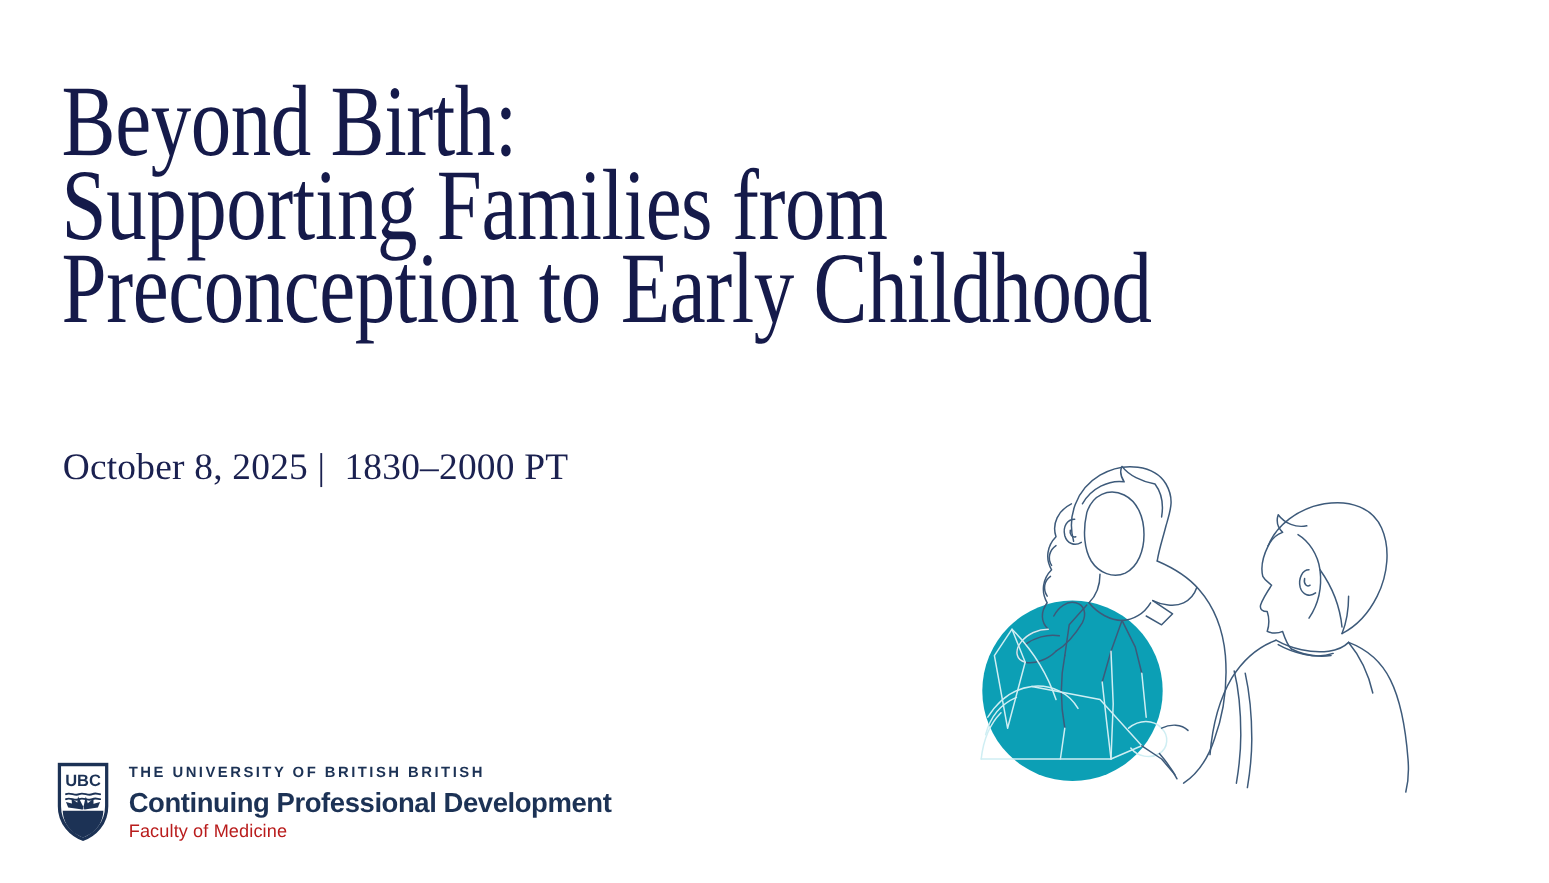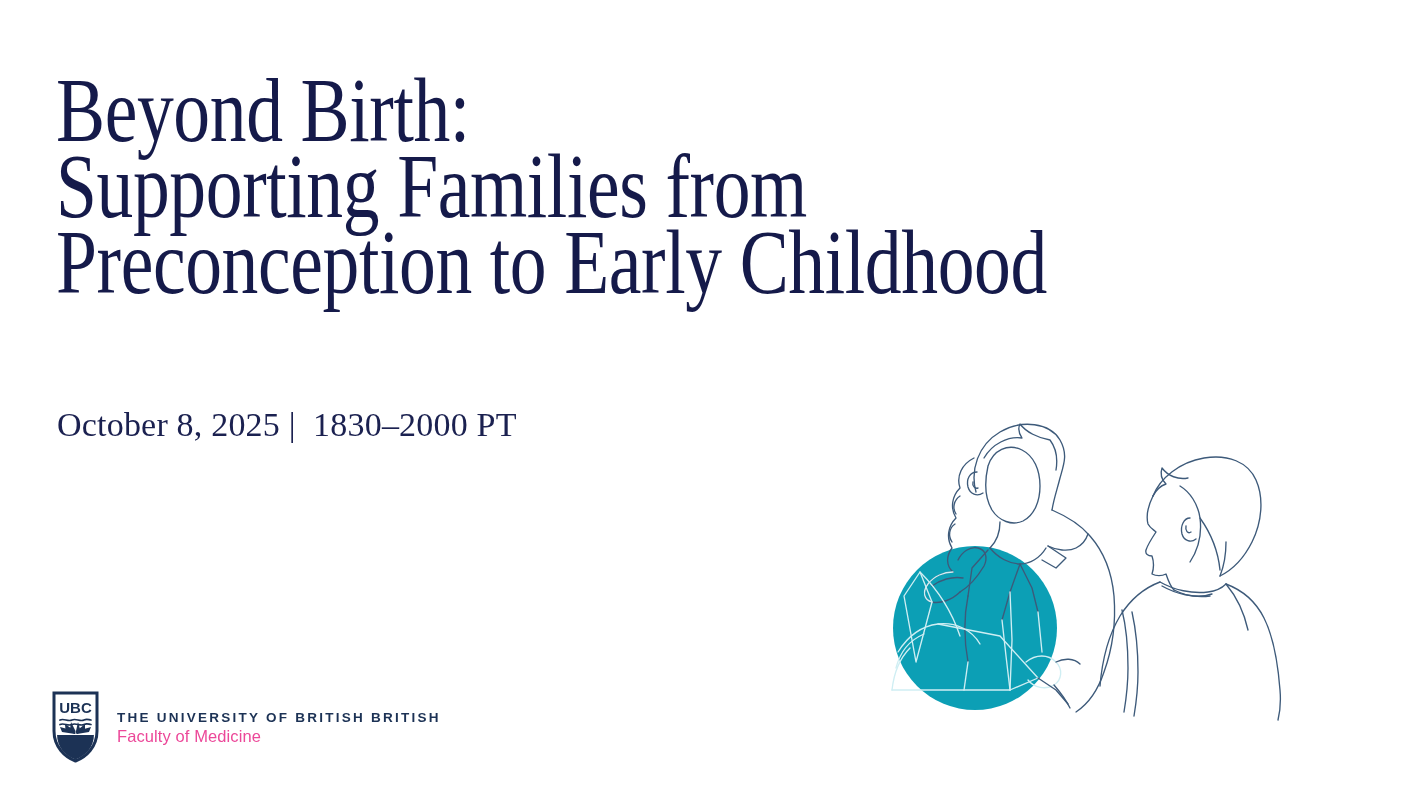--- a/index.html
+++ b/index.html
@@ -101,21 +101,21 @@
     color: #1c3255;
     line-height: 31px;
     margin-top: 5px;
     white-space: nowrap;
   }
   .logo-line-3 {
     font-family: "Liberation Sans", sans-serif;
     font-size: 16.5px;
     font-weight: 400;
     letter-spacing: 0.1px;
-    color: #ec4899;
+    color: #b91c1c;
     line-height: 21px;
     white-space: nowrap;
   }
 </style>
 </head>
 <body>
 
 <div class="slide">
 
   <div class="title-block">
@@ -257,17 +257,18 @@
           <path d="M24,40 L26,31 L28,38 L24,43 Z"></path>
           <path d="M24.5,40 L33,33 L33,39 L24.5,43 Z"></path>
           <path d="M25,40 L39,36 L37,41 L25,43 Z"></path>
           <path d="M5,44 L42,44 L42,43 C42,57 33,65 23.5,68.5
                    C14,65 5,57 5,43 Z"></path>
         </g>
       </svg>
     </div>
     <div class="logo-text">
       <div class="logo-line-1">THE UNIVERSITY OF BRITISH BRITISH</div>
+      <div class="logo-line-2">Continuing Professional Development</div>
       <div class="logo-line-3">Faculty of Medicine</div>
     </div>
   </div>
 
 </div>
 
 </body></html>

